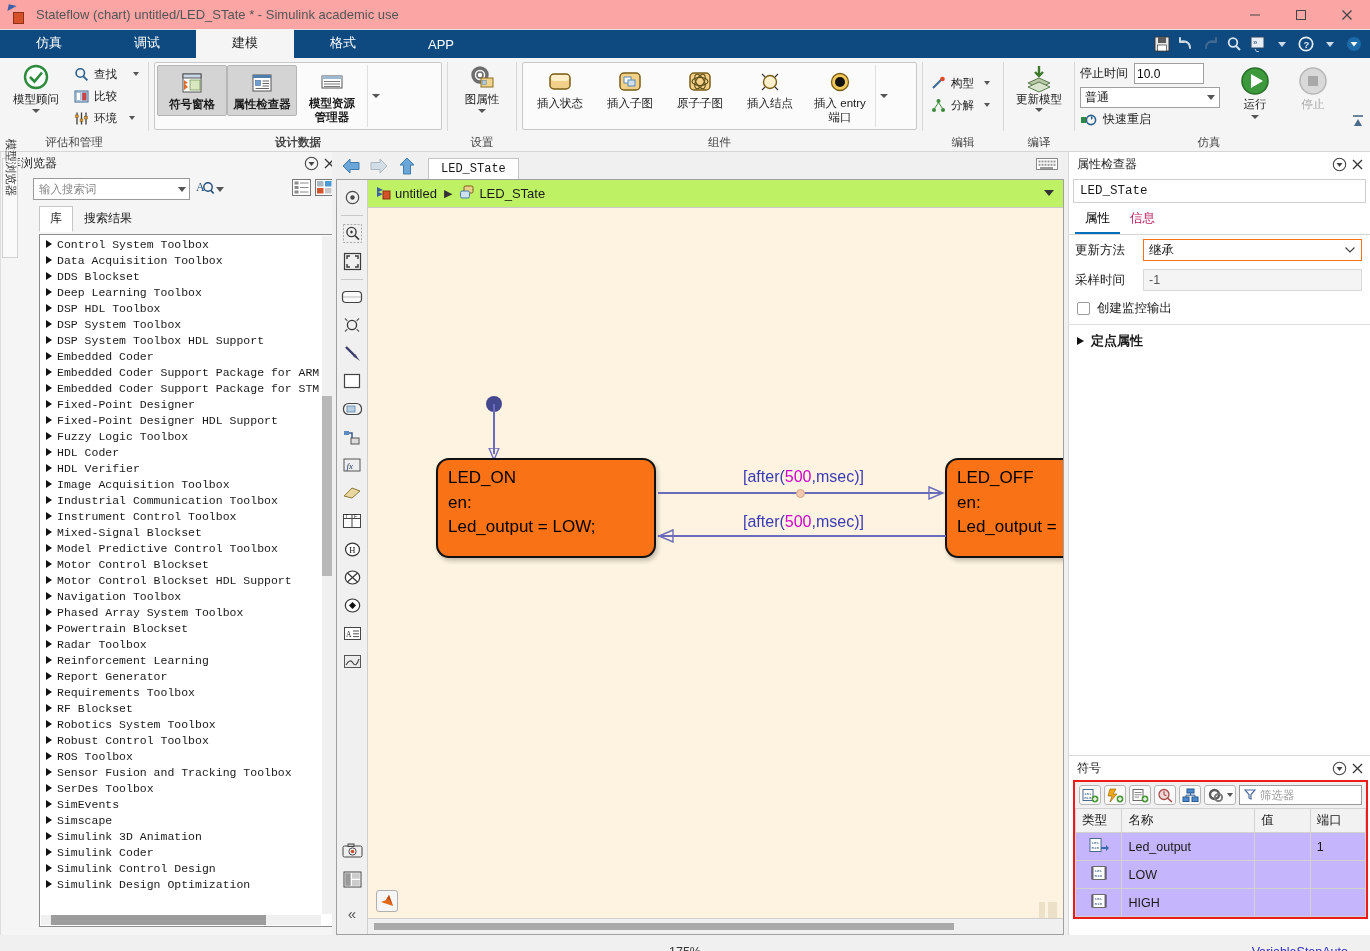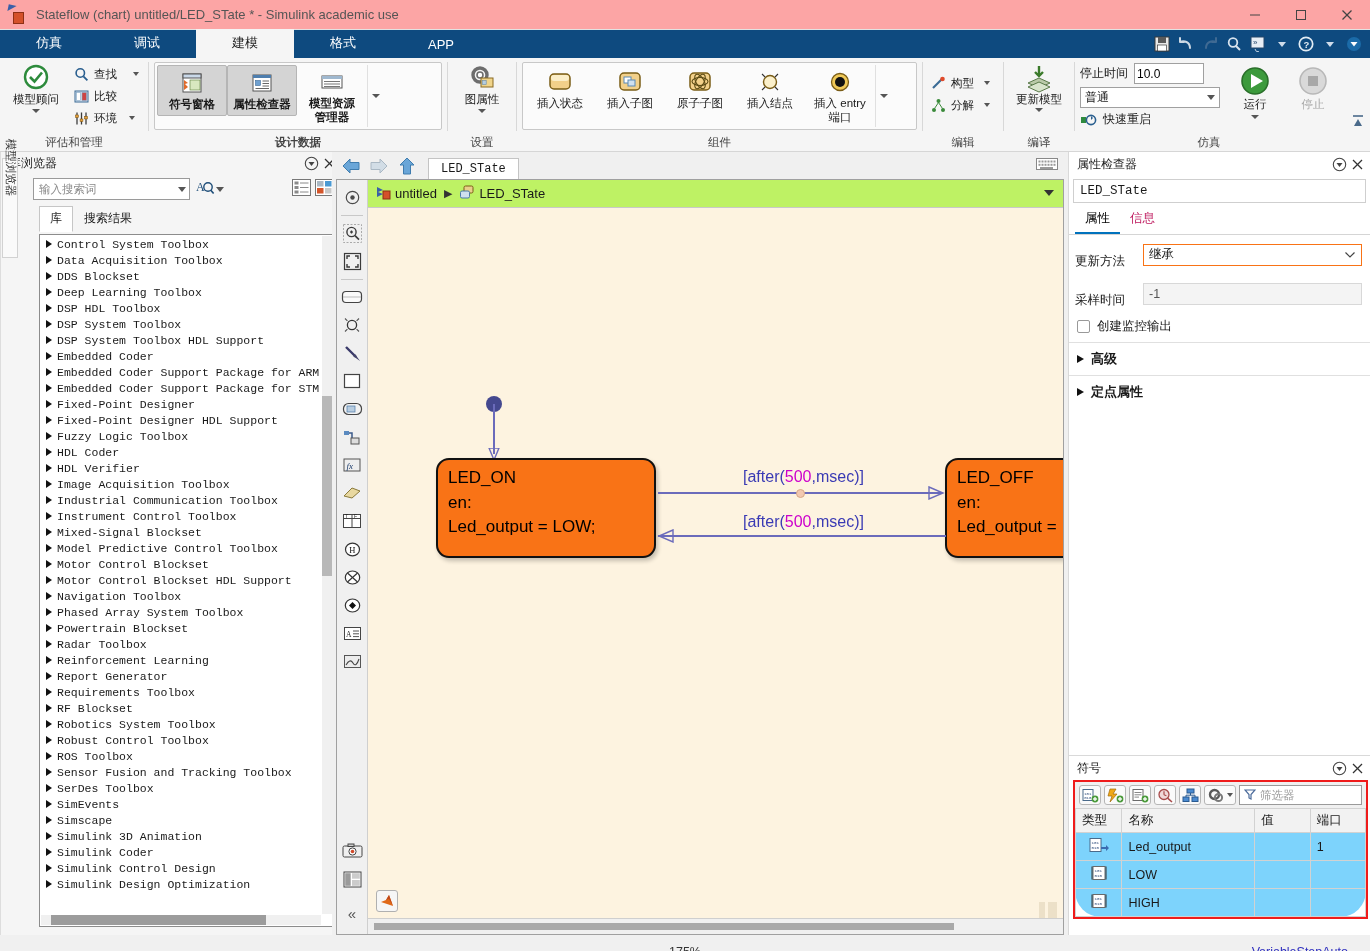--- a/index.html
+++ b/index.html
@@ -175,42 +175,42 @@
   
   .rightcol { width:302px; display:flex; flex-direction:column; background:#fff; border-left:1px solid #d9d9d9;}
   .insp-name {
     height:24px; border:1px solid #cfcfcf; margin:3px 4px 0; display:flex; align-items:center;
     padding-left:6px; font-family:"Liberation Mono", monospace; font-size:12.5px; background:#fff;
   }
   .insp-tabs { display:flex; padding-left:6px; margin-top:3px; border-bottom:1px solid #d5d5d5; }
   .insp-tab { padding:4px 10px 5px; font-size:12.5px; color:#be185d; }
   .insp-tab.active { border-bottom:2px solid #0072bd; color:#000; }
   .prow { display:flex; align-items:center; padding:4px 8px 4px 6px; gap:6px; font-size:12.5px; }
-  .prow .plabel { width:62px; color:#222;margin-top:14px; }
+  .prow .plabel { width:62px; color:#222; }
   .pselect {
     flex:1; height:22px; border:1px solid #f97316; background:#fff; display:flex; align-items:center;
     justify-content:space-between; padding:0 5px; font-size:12.5px;
   }
   .pinput { flex:1; height:22px; border:1px solid #d8d8d8; background:#f4f4f4; color:#555;
             display:flex; align-items:center; padding:0 5px; font-size:12.5px; }
   .cbrow { display:flex; align-items:center; gap:7px; padding:5px 8px 7px 8px; font-size:12.5px;}
   .cbox { width:13px;height:13px;border:1px solid #999; background:#fff; border-radius:2px;}
   .accordion { border-top:1px solid #e0e0e0; padding:7px 8px; display:flex; align-items:center; gap:7px;
                font-size:13px; font-weight:bold; }
   .accordion .tri { width:0;height:0;border-top:4.5px solid transparent;border-bottom:4.5px solid transparent;border-left:7px solid #111; }
 
   
   .symwrap { border-top:1px solid #d9d9d9; display:flex; flex-direction:column; }
   .symbody { border:2px solid #ef1b1b; margin:0 2px 0 4px; }
   .symtools { display:flex; align-items:center; gap:3px; padding:3px 4px; background:#f0f0f0; }
   .symico { width:22px; height:20px; border:1px solid #b6b6b6; border-radius:3px; background:#fafafa;
             display:flex; align-items:center; justify-content:center; }
   .filterbox { flex:1; height:20px; border:1px solid #9a9a9a; background:#fff; display:flex;
                align-items:center; gap:4px; padding:0 4px; color:#9a9a9a; font-size:11.5px; }
-  table.symtbl { width:100%; border-collapse:collapse; font-size:12.5px; background:#7dd3fc;border-radius:26px; }
+  table.symtbl { width:100%; border-collapse:collapse; font-size:12.5px; background:#c4b5fd; }
   table.symtbl th {
     font-weight:normal; text-align:left; background:#f2f2f2; border:1px solid #d2d2d2;
     padding:3px 6px; font-size:12.5px;
   }
   table.symtbl td { border:1px solid #d2d2d2; padding:4px 6px; height:26px; }
   .symtype { width:42px; text-align:center; }
 
   
   .statusbar { height:33px; background:#f0f0f0; display:flex; align-items:center; position:relative; }
   .zoomtxt { position:absolute; left:0; right:0; text-align:center; font-size:12.5px; color:#333; }
@@ -1133,24 +1133,20 @@
         </span>
       </span>
     </div>
     <div class="prow">
       <span class="plabel">采样时间</span>
       <span class="pinput">-1</span>
     </div>
     <div class="cbrow">
       <span class="cbox"></span>
       <span>创建监控输出</span>
-    </div>
-    <div class="accordion">
-      <span class="tri"></span>
-      <span>高级</span>
     </div>
     <div class="accordion">
       <span class="tri"></span>
       <span>定点属性</span>
     </div>
 
     <div style="flex:1"></div>
 
     <div class="symwrap" style="height:180px;">
       <div class="panelhdr" style="height:24px;">

